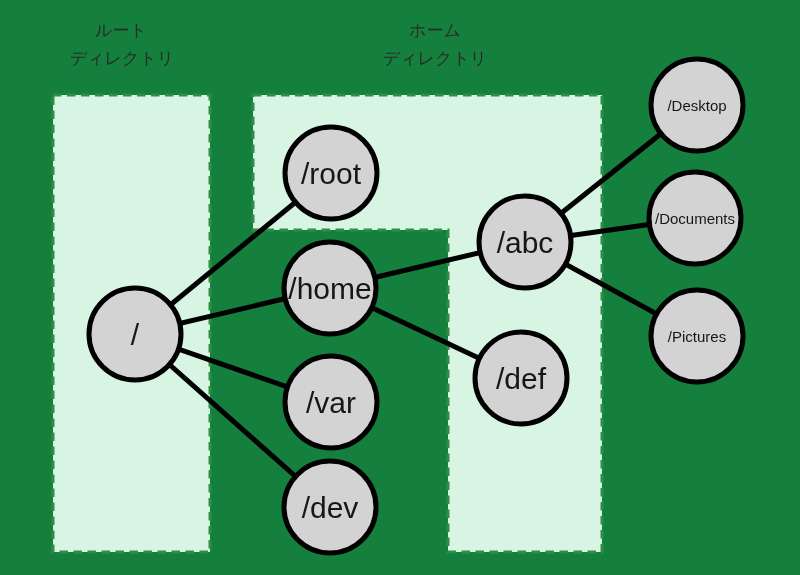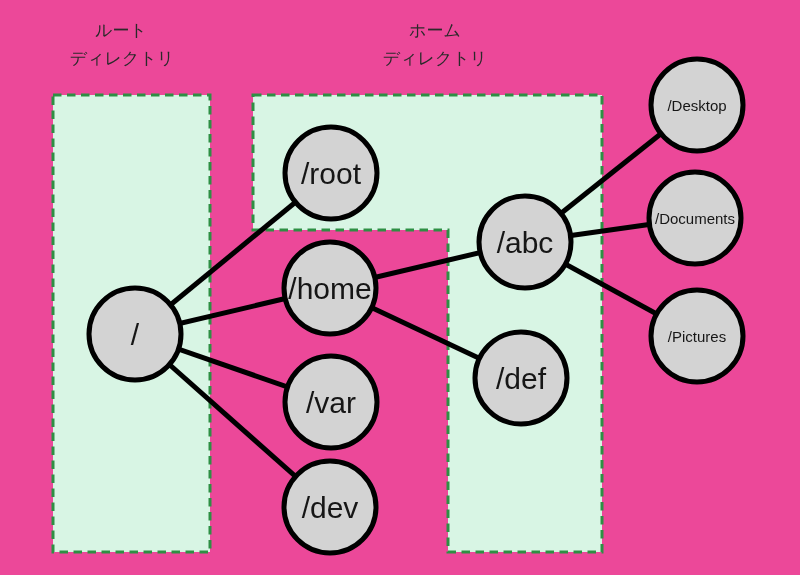--- a/index.html
+++ b/index.html
@@ -1,16 +1,16 @@
 <!DOCTYPE html>
 <html><head>
 <meta charset="utf-8">
 <style>
   html,body{margin:0;padding:0;background:#ffffff;}
-  .stage{position:relative;width:800px;height:575px;background:#ec4899;overflow:hidden;
+  .stage{position:relative;width:800px;height:575px;background:#15803d;overflow:hidden;
          font-family:"Liberation Sans","DejaVu Sans",sans-serif;}
   svg{display:block;}
   svg text{font-family:"Liberation Sans","DejaVu Sans",sans-serif;}
   .region{fill:#d8f5e4;stroke:#2e8f44;stroke-width:3;stroke-dasharray:8.5 5.5;}
   .edge{stroke:#000000;stroke-width:5;}
   .node-circle{fill:#d3d3d3;stroke:#000000;stroke-width:5;}
   .region-label{font-size:17px;fill:#2a2a2a;text-anchor:middle;}
   .node-label{font-size:30px;fill:#161616;text-anchor:middle;}
   .node-label-small{font-size:15px;fill:#161616;text-anchor:middle;}
 </style>

